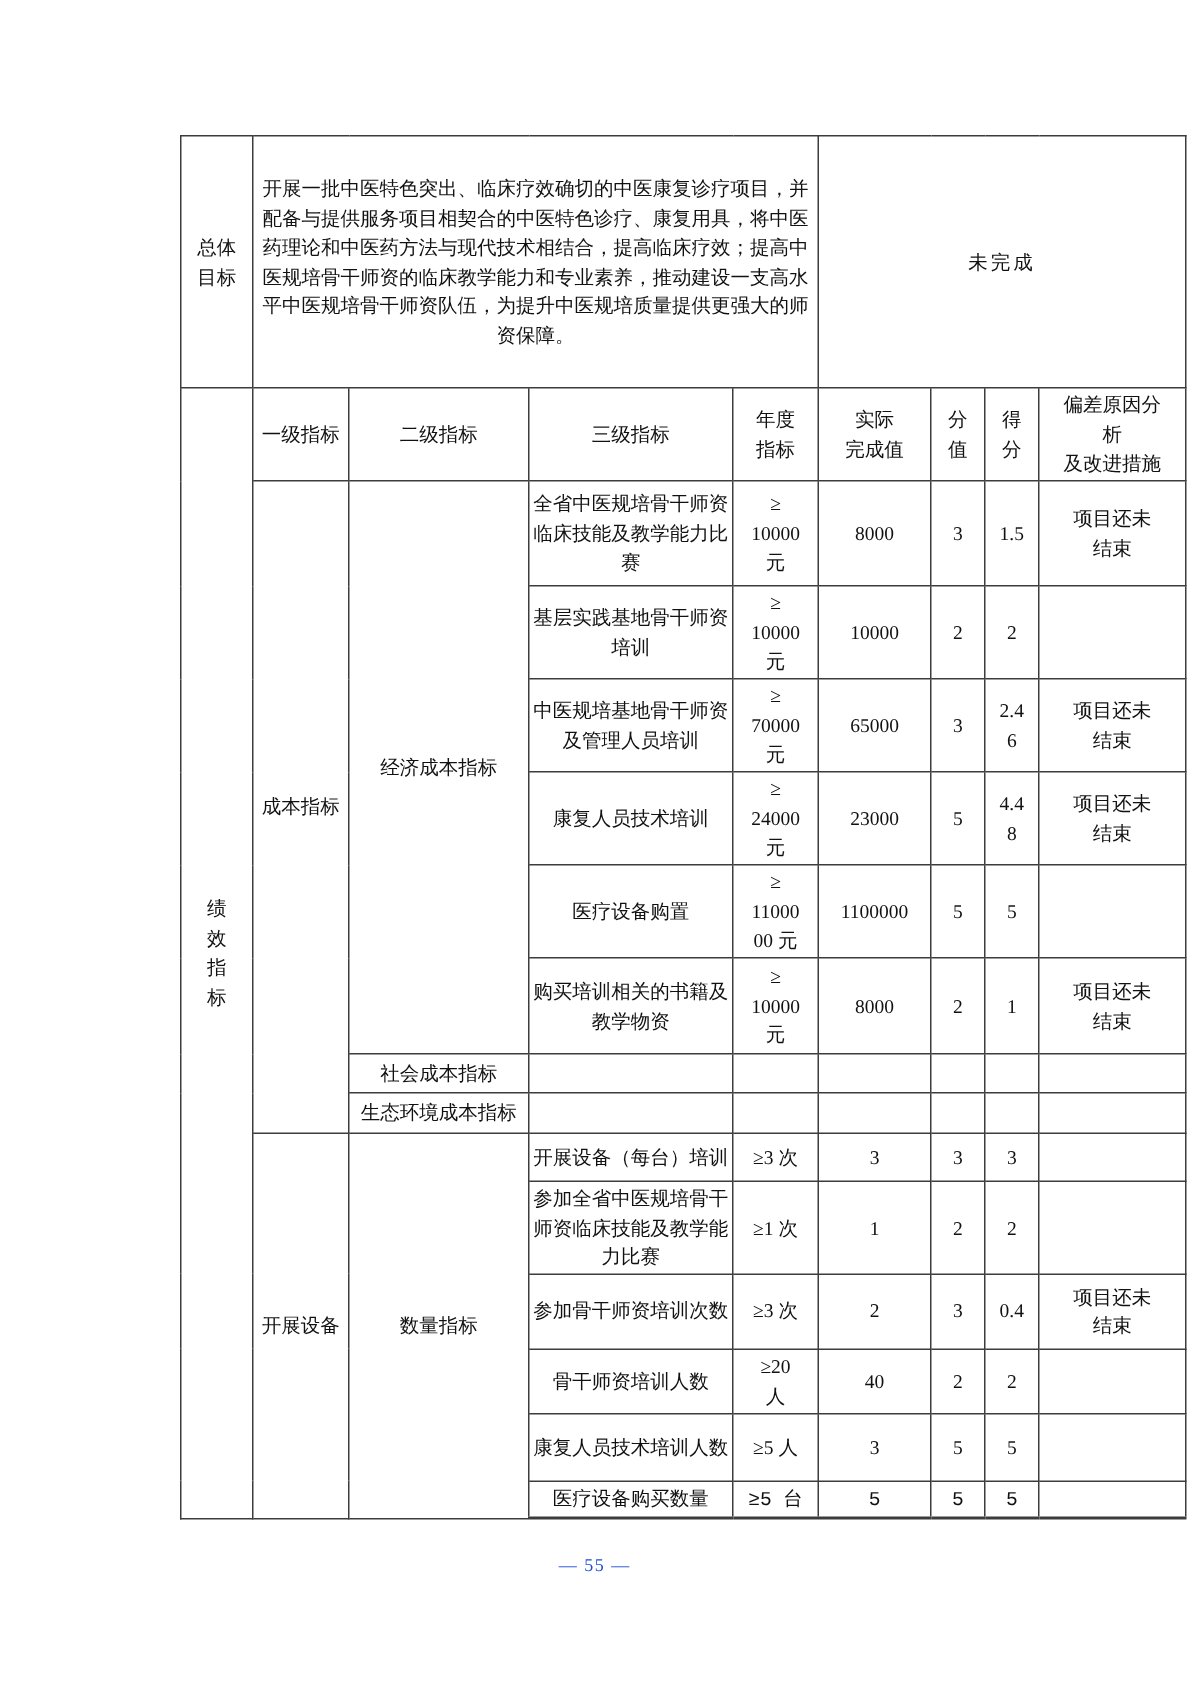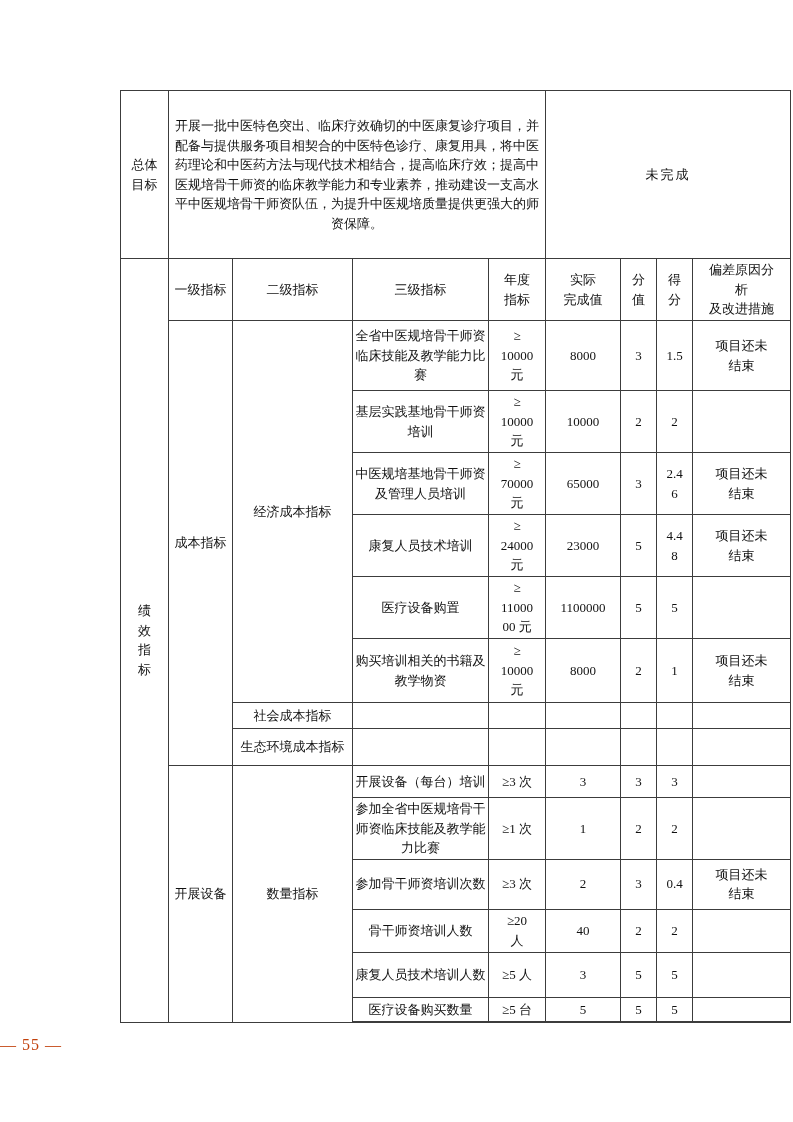--- a/index.html
+++ b/index.html
@@ -30,20 +30,21 @@
     vertical-align: middle;
     font-size: 13px;
     line-height: 1.5;
     padding: 1px 2px;
     white-space: pre-line;
     overflow: hidden;
     word-break: break-all;
   }
   table.doc-table tr:last-child td {
     border-bottom-width: 2px;
+    font-family: Liberation Mono, monospace;
   }
   td.goal-label {
     vertical-align: top;
     padding-top: 9px;
     font-size: 13.5px;
     line-height: 1.7;
     margin-top: 36px;
   }
   td.goal-text {
     vertical-align: top;
@@ -71,23 +72,23 @@
     line-height: 1.6;
   }
   td.annual-cell {
     font-size: 13.5px;
   }
   .page-num {
     position: absolute;
     top: 1036px;
     left: 0;
     width: 100%;
-    text-align: left;
-    font-size: 16px;
-    color: #c2410c;
+    text-align: center;
+    font-size: 12px;
+    color: #1d4ed8;
     letter-spacing: 1px;
   }
 </style>
 </head>
 <body>
 
 <div class="page">
 
   <table class="doc-table">
     <colgroup>
@@ -208,21 +209,21 @@
       <tr style="height:26px">
         <td>社会成本指标</td>
         <td class="name-cell"></td>
         <td class="annual-cell"></td>
         <td></td>
         <td></td>
         <td></td>
         <td></td>
       </tr>
 
-      <tr style="height:37px">
+      <tr style="height:27px">
         <td>生态环境成本指标</td>
         <td class="name-cell"></td>
         <td class="annual-cell"></td>
         <td></td>
         <td></td>
         <td></td>
         <td></td>
       </tr>
 
       <tr style="height:32px">

